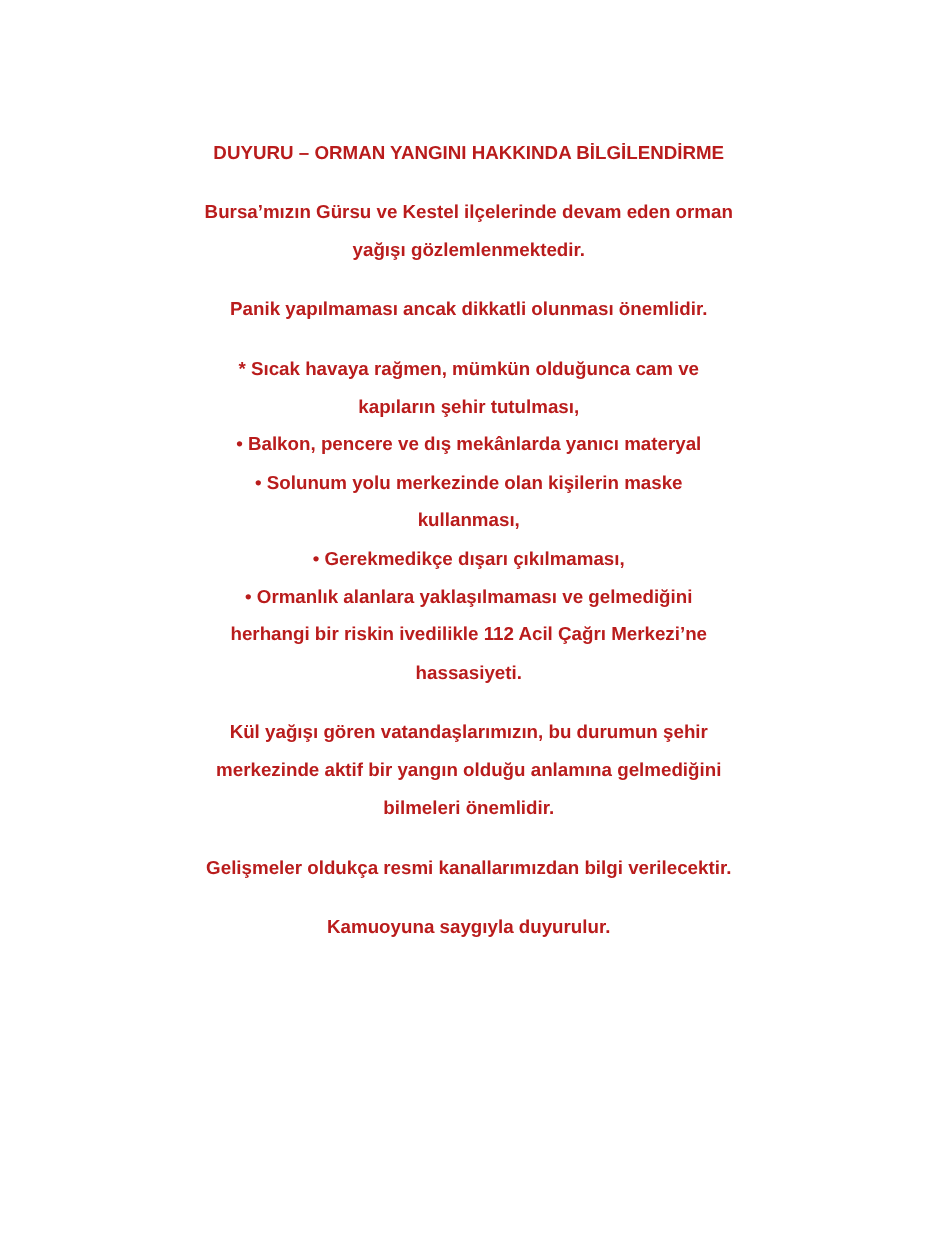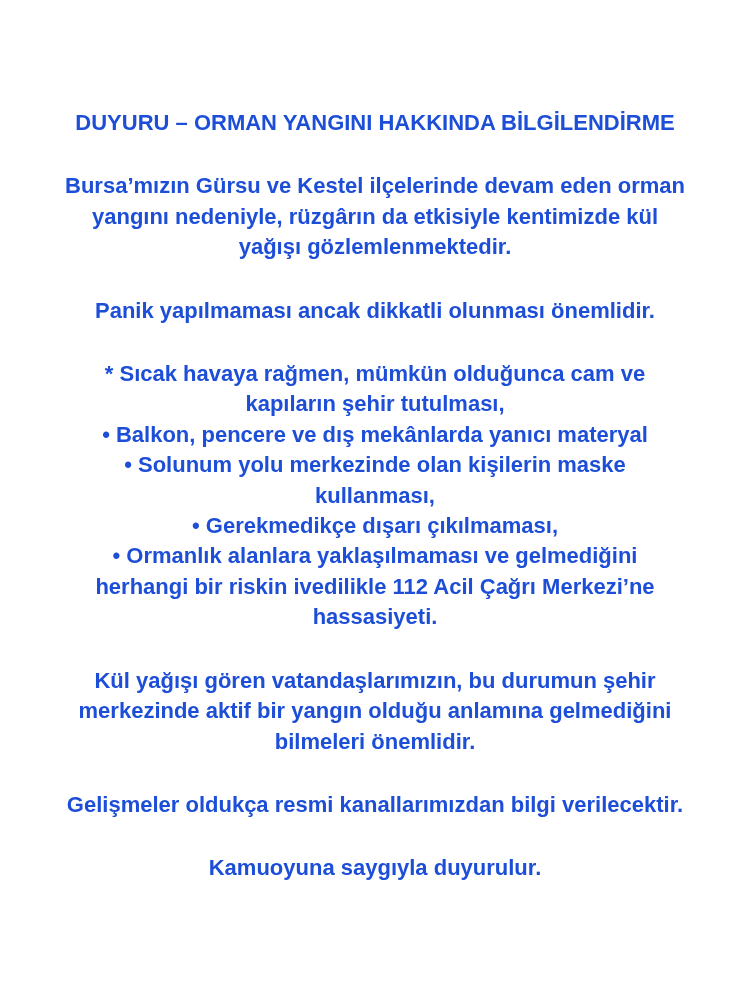--- a/index.html
+++ b/index.html
@@ -12,44 +12,43 @@
     height: 1000px;
     overflow: hidden;
   }
   .doc {
     width: 720px;
     margin: 0 auto;
     padding-top: 108px;
     text-align: center;
     font-family: "Liberation Sans", sans-serif;
     font-weight: bold;
-    font-size: 22px;
+    font-size: 15px;
     line-height: 30.4px;
-    color: #1d4ed8;
+    color: #b91c1c;
   }
   .block + .block {
-    margin-top: 33px; 
+    margin-top: 17px; 
   }
   .line {
     min-height: 30.4px;
     white-space: nowrap;
   }
 </style>
 </head>
 <body>
 
 <div class="doc">
 
   <div class="block">
     <div class="line">DUYURU – ORMAN YANGINI HAKKINDA BİLGİLENDİRME</div>
   </div>
 
   <div class="block">
     <div class="line">Bursa’mızın Gürsu ve Kestel ilçelerinde devam eden orman</div>
-    <div class="line">yangını nedeniyle, rüzgârın da etkisiyle kentimizde kül</div>
     <div class="line">yağışı gözlemlenmektedir.</div>
   </div>
 
   <div class="block">
     <div class="line">Panik yapılmaması ancak dikkatli olunması önemlidir.</div>
   </div>
 
   <div class="block">
     <div class="line">* Sıcak havaya rağmen, mümkün olduğunca cam ve</div>
     <div class="line">kapıların şehir tutulması,</div>

